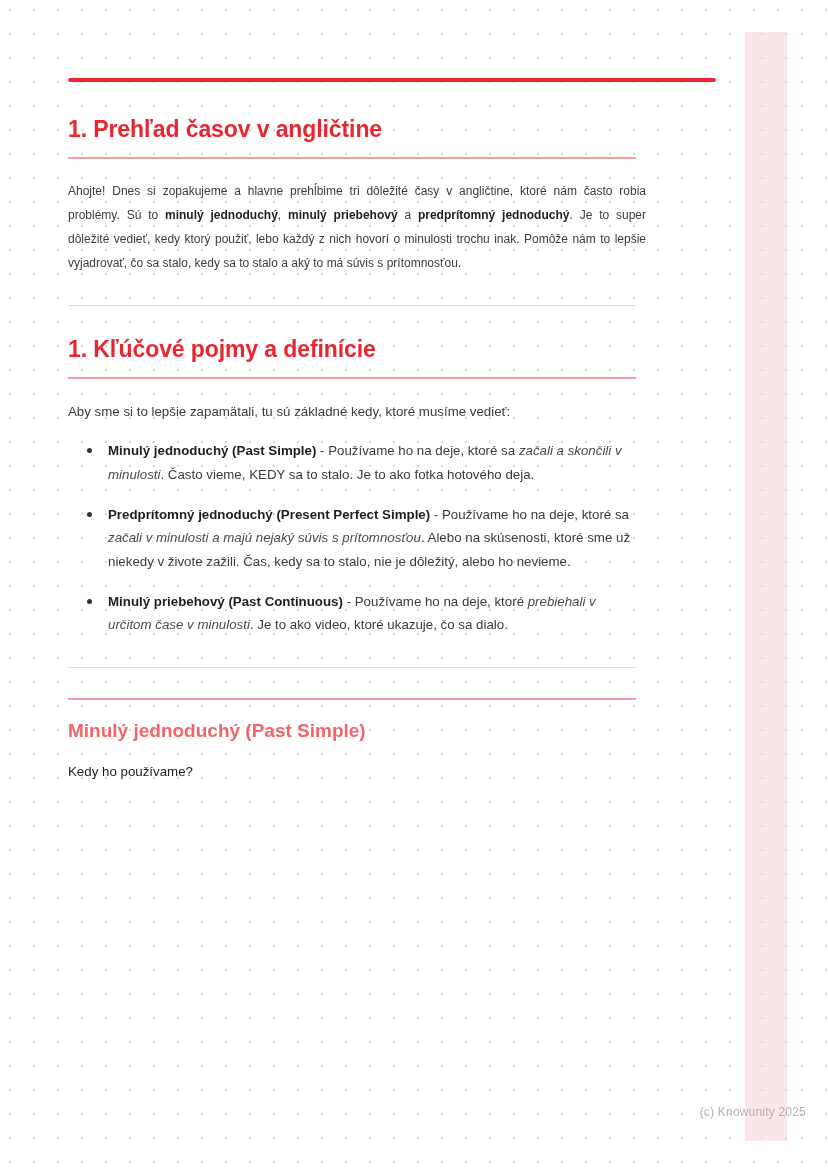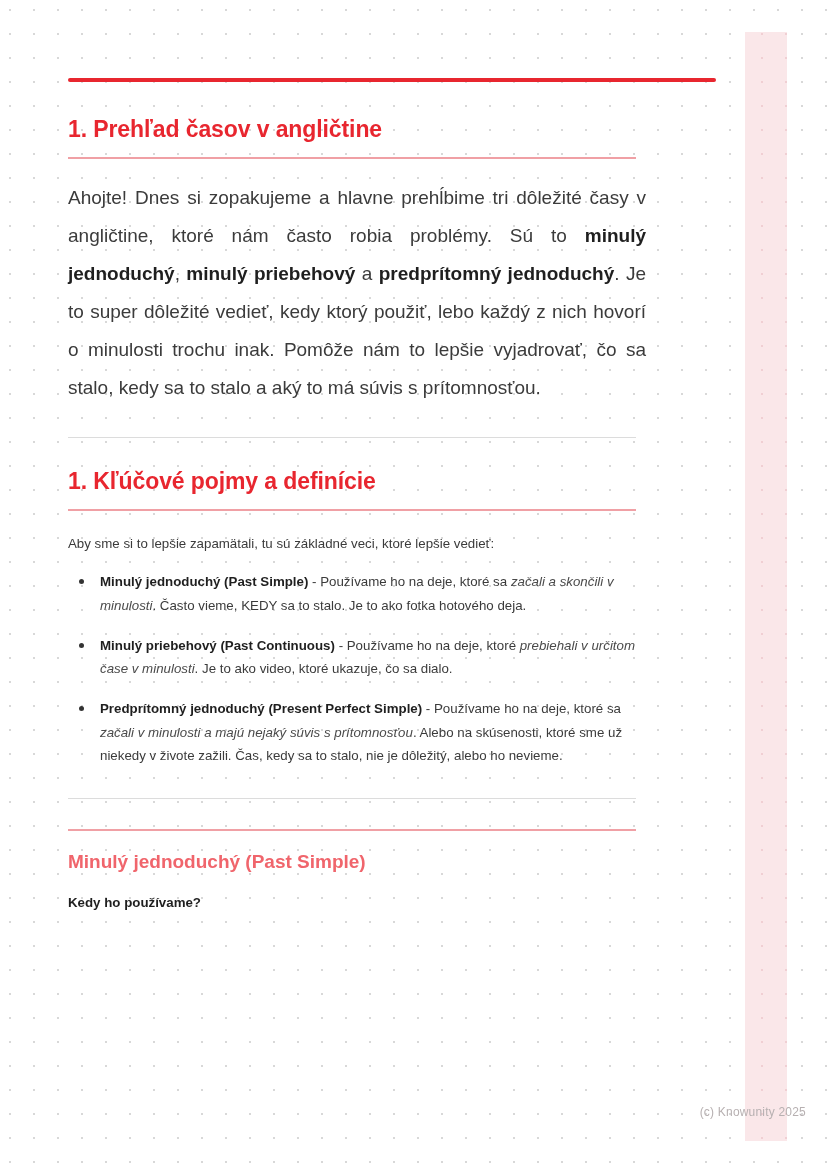--- a/index.html
+++ b/index.html
@@ -72,21 +72,21 @@
   }
 
   .section-rule {
     height: 2px;
     background: #f0a0a5;
     margin: 14px 0 20px 0;
     width: 568px;
   }
 
   p.para {
-    font-size: 19px;
+    font-size: 12px;
     line-height: 2.0;
     color: #3b3b3b;
     margin: 0;
     text-align: justify;
   }
 
   p.lead {
     font-size: 13.3px;
     line-height: 1.9;
     color: #3b3b3b;
@@ -95,21 +95,21 @@
 
   .divider {
     height: 1px;
     background: #dcdcdc;
     margin: 30px 0 30px 0;
     width: 568px;
   }
 
   ul.bullets {
     list-style: none;
-    margin: 7px;
+    margin: 15px;
     padding: 0;
   }
   ul.bullets > li {
     position: relative;
     padding-left: 25px;
     font-size: 13.3px;
     line-height: 1.78;
     color: #3b3b3b;
     margin-bottom: 16px;
   }
@@ -130,21 +130,21 @@
 
   h3.sub-title {
     font-size: 19px;
     color: #f0656c;
     font-weight: bold;
     margin: 0 0 0 0;
   }
 
   .sub-label {
     font-size: 13.3px;
-    font-weight: bold;
+    font-weight: normal;
     color: #1f1f1f;
     margin-top: 22px;
   }
 
   .footer {
     position: absolute;
     right: 22px;
     bottom: 52px;
     font-size: 12px;
     color: #b7b0b1;
@@ -164,25 +164,25 @@
     <div class="title-rule"></div>
 
     <h2 class="section-title s1">1. Prehľad časov v angličtine</h2>
     <div class="section-rule"></div>
     <p class="para">Ahojte! Dnes si zopakujeme a hlavne prehĺbime tri dôležité časy v angličtine, ktoré nám často robia problémy. Sú to <b>minulý jednoduchý</b>, <b>minulý priebehový</b> a <b>predprítomný jednoduchý</b>. Je to super dôležité vedieť, kedy ktorý použiť, lebo každý z nich hovorí o minulosti trochu inak. Pomôže nám to lepšie vyjadrovať, čo sa stalo, kedy sa to stalo a aký to má súvis s prítomnosťou.</p>
 
     <div class="divider"></div>
 
     <h2 class="section-title">1. Kľúčové pojmy a definície</h2>
     <div class="section-rule"></div>
-    <p class="lead">Aby sme si to lepšie zapamätali, tu sú základné veci, ktoré lepšie vedieť:</p>
+    <p class="lead">Aby sme si to lepšie zapamätali, tu sú základné kedy, ktoré musíme vedieť:</p>
     <ul class="bullets">
       <li><b>Minulý jednoduchý (Past Simple)</b> - Používame ho na deje, ktoré sa <i>začali a skončili v minulosti</i>. Často vieme, KEDY sa to stalo. Je to ako fotka hotového deja.</li>
+      <li><b>Predprítomný jednoduchý (Present Perfect Simple)</b> - Používame ho na deje, ktoré sa <i>začali v minulosti a majú nejaký súvis s prítomnosťou</i>. Alebo na skúsenosti, ktoré sme už niekedy v živote zažili. Čas, kedy sa to stalo, nie je dôležitý, alebo ho nevieme.</li>
       <li><b>Minulý priebehový (Past Continuous)</b> - Používame ho na deje, ktoré <i>prebiehali v určitom čase v minulosti</i>. Je to ako video, ktoré ukazuje, čo sa dialo.</li>
-      <li><b>Predprítomný jednoduchý (Present Perfect Simple)</b> - Používame ho na deje, ktoré sa <i>začali v minulosti a majú nejaký súvis s prítomnosťou</i>. Alebo na skúsenosti, ktoré sme už niekedy v živote zažili. Čas, kedy sa to stalo, nie je dôležitý, alebo ho nevieme.</li>
     </ul>
 
     <div class="divider"></div>
 
     <div class="section-rule"></div>
     <h3 class="sub-title">Minulý jednoduchý (Past Simple)</h3>
     <div class="sub-label">Kedy ho používame?</div>
 
   </div>
 

